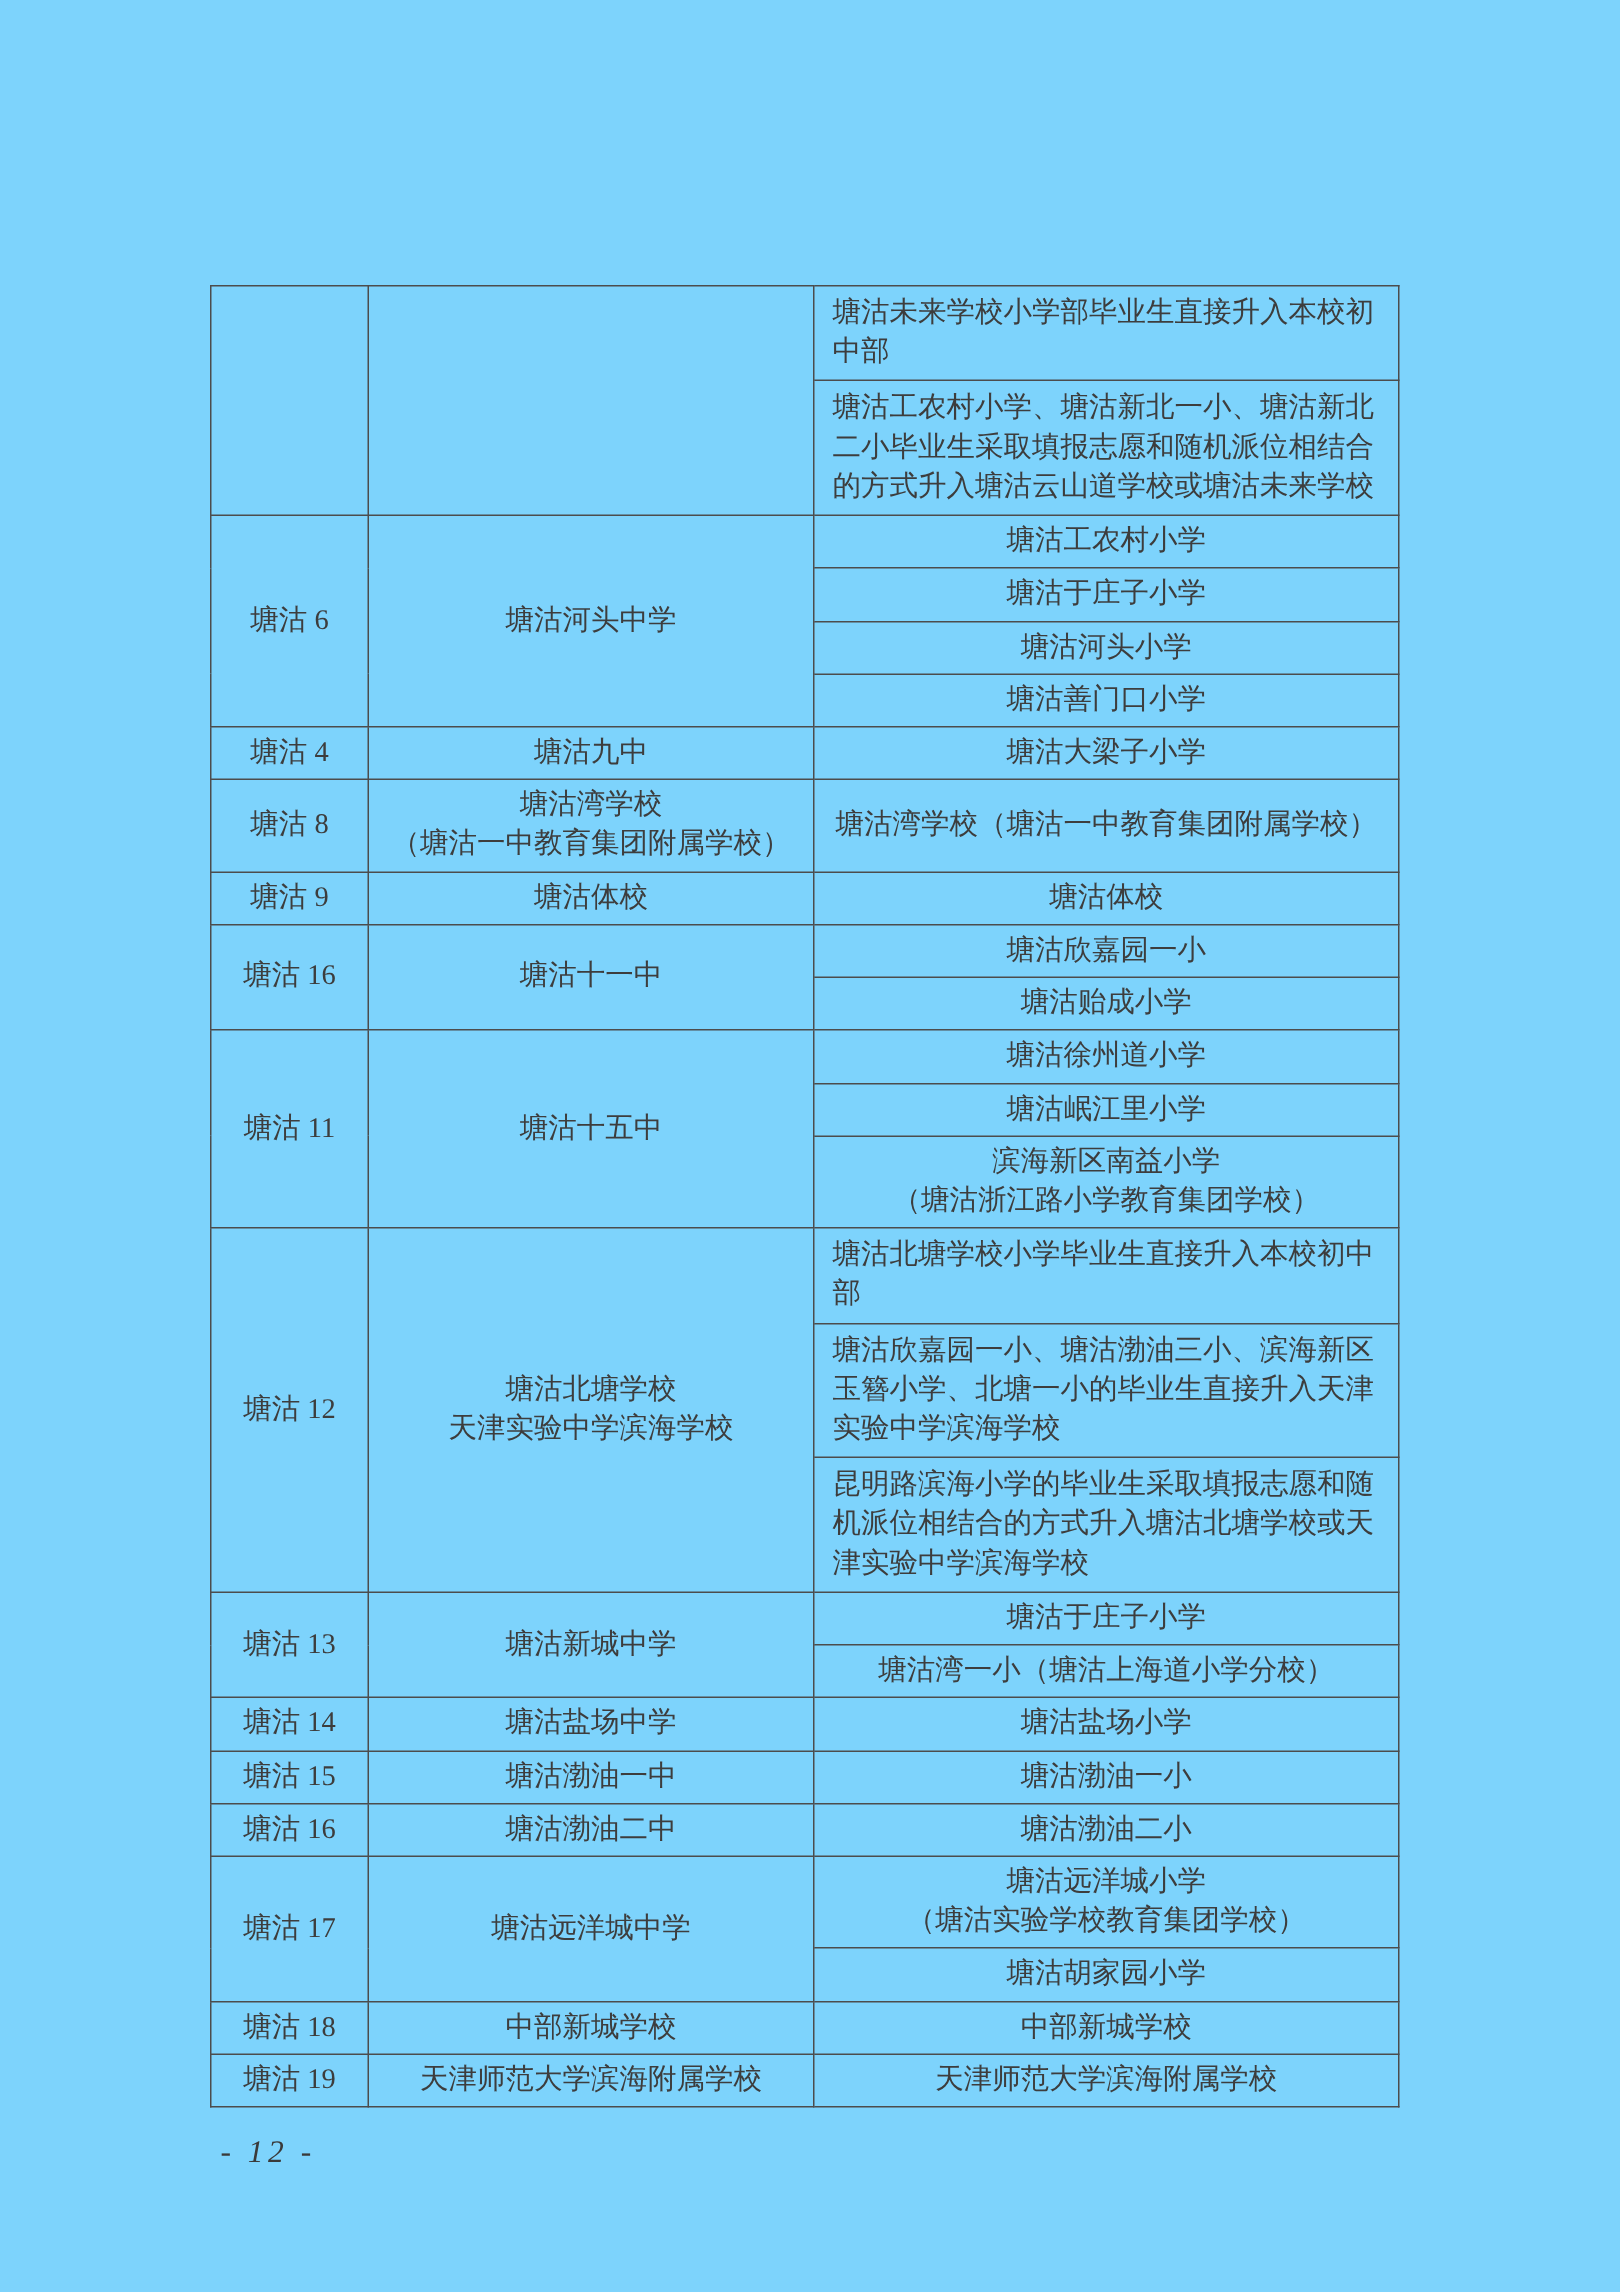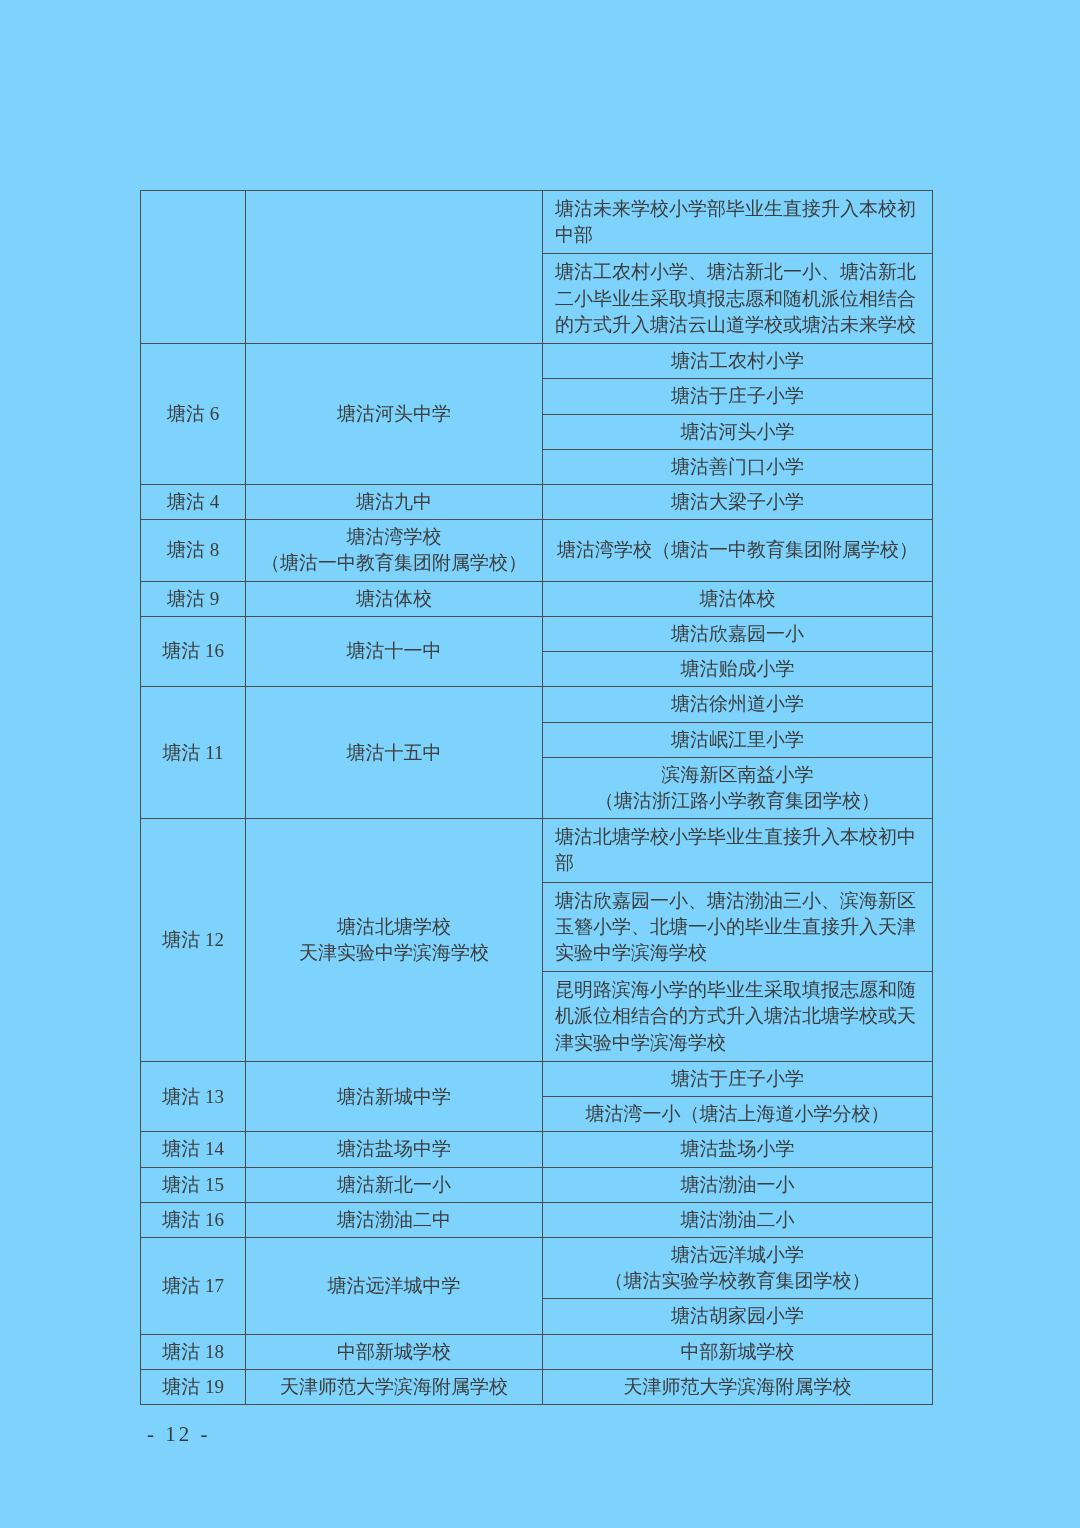--- a/index.html
+++ b/index.html
@@ -33,20 +33,21 @@
     text-align: left;
     padding: 5px 12px;
   }
   .pageno {
     position: absolute;
     left: 147px;
     top: 1422px;
     font-size: 21px;
     letter-spacing: 3px;
     color: #3a3a3a;
+    font-style: italic;
   }
 </style>
 </head>
 <body>
 
 <div class="sheet">
 
   <table class="enroll">
     <colgroup>
       <col style="width:105px">
@@ -132,21 +133,21 @@
         <tr>
           <td class="c3">塘沽湾一小（塘沽上海道小学分校）</td>
         </tr>
         <tr>
           <td class="c1" rowspan="1">塘沽 14</td>
           <td class="c2" rowspan="1">塘沽盐场中学</td>
           <td class="c3">塘沽盐场小学</td>
         </tr>
         <tr>
           <td class="c1" rowspan="1">塘沽 15</td>
-          <td class="c2" rowspan="1">塘沽新北一小</td>
+          <td class="c2" rowspan="1">塘沽渤油一中</td>
           <td class="c3">塘沽渤油一小</td>
         </tr>
         <tr>
           <td class="c1" rowspan="1">塘沽 16</td>
           <td class="c2" rowspan="1">塘沽渤油二中</td>
           <td class="c3">塘沽渤油二小</td>
         </tr>
         <tr>
           <td class="c1" rowspan="2">塘沽 17</td>
           <td class="c2" rowspan="2">塘沽远洋城中学</td>

